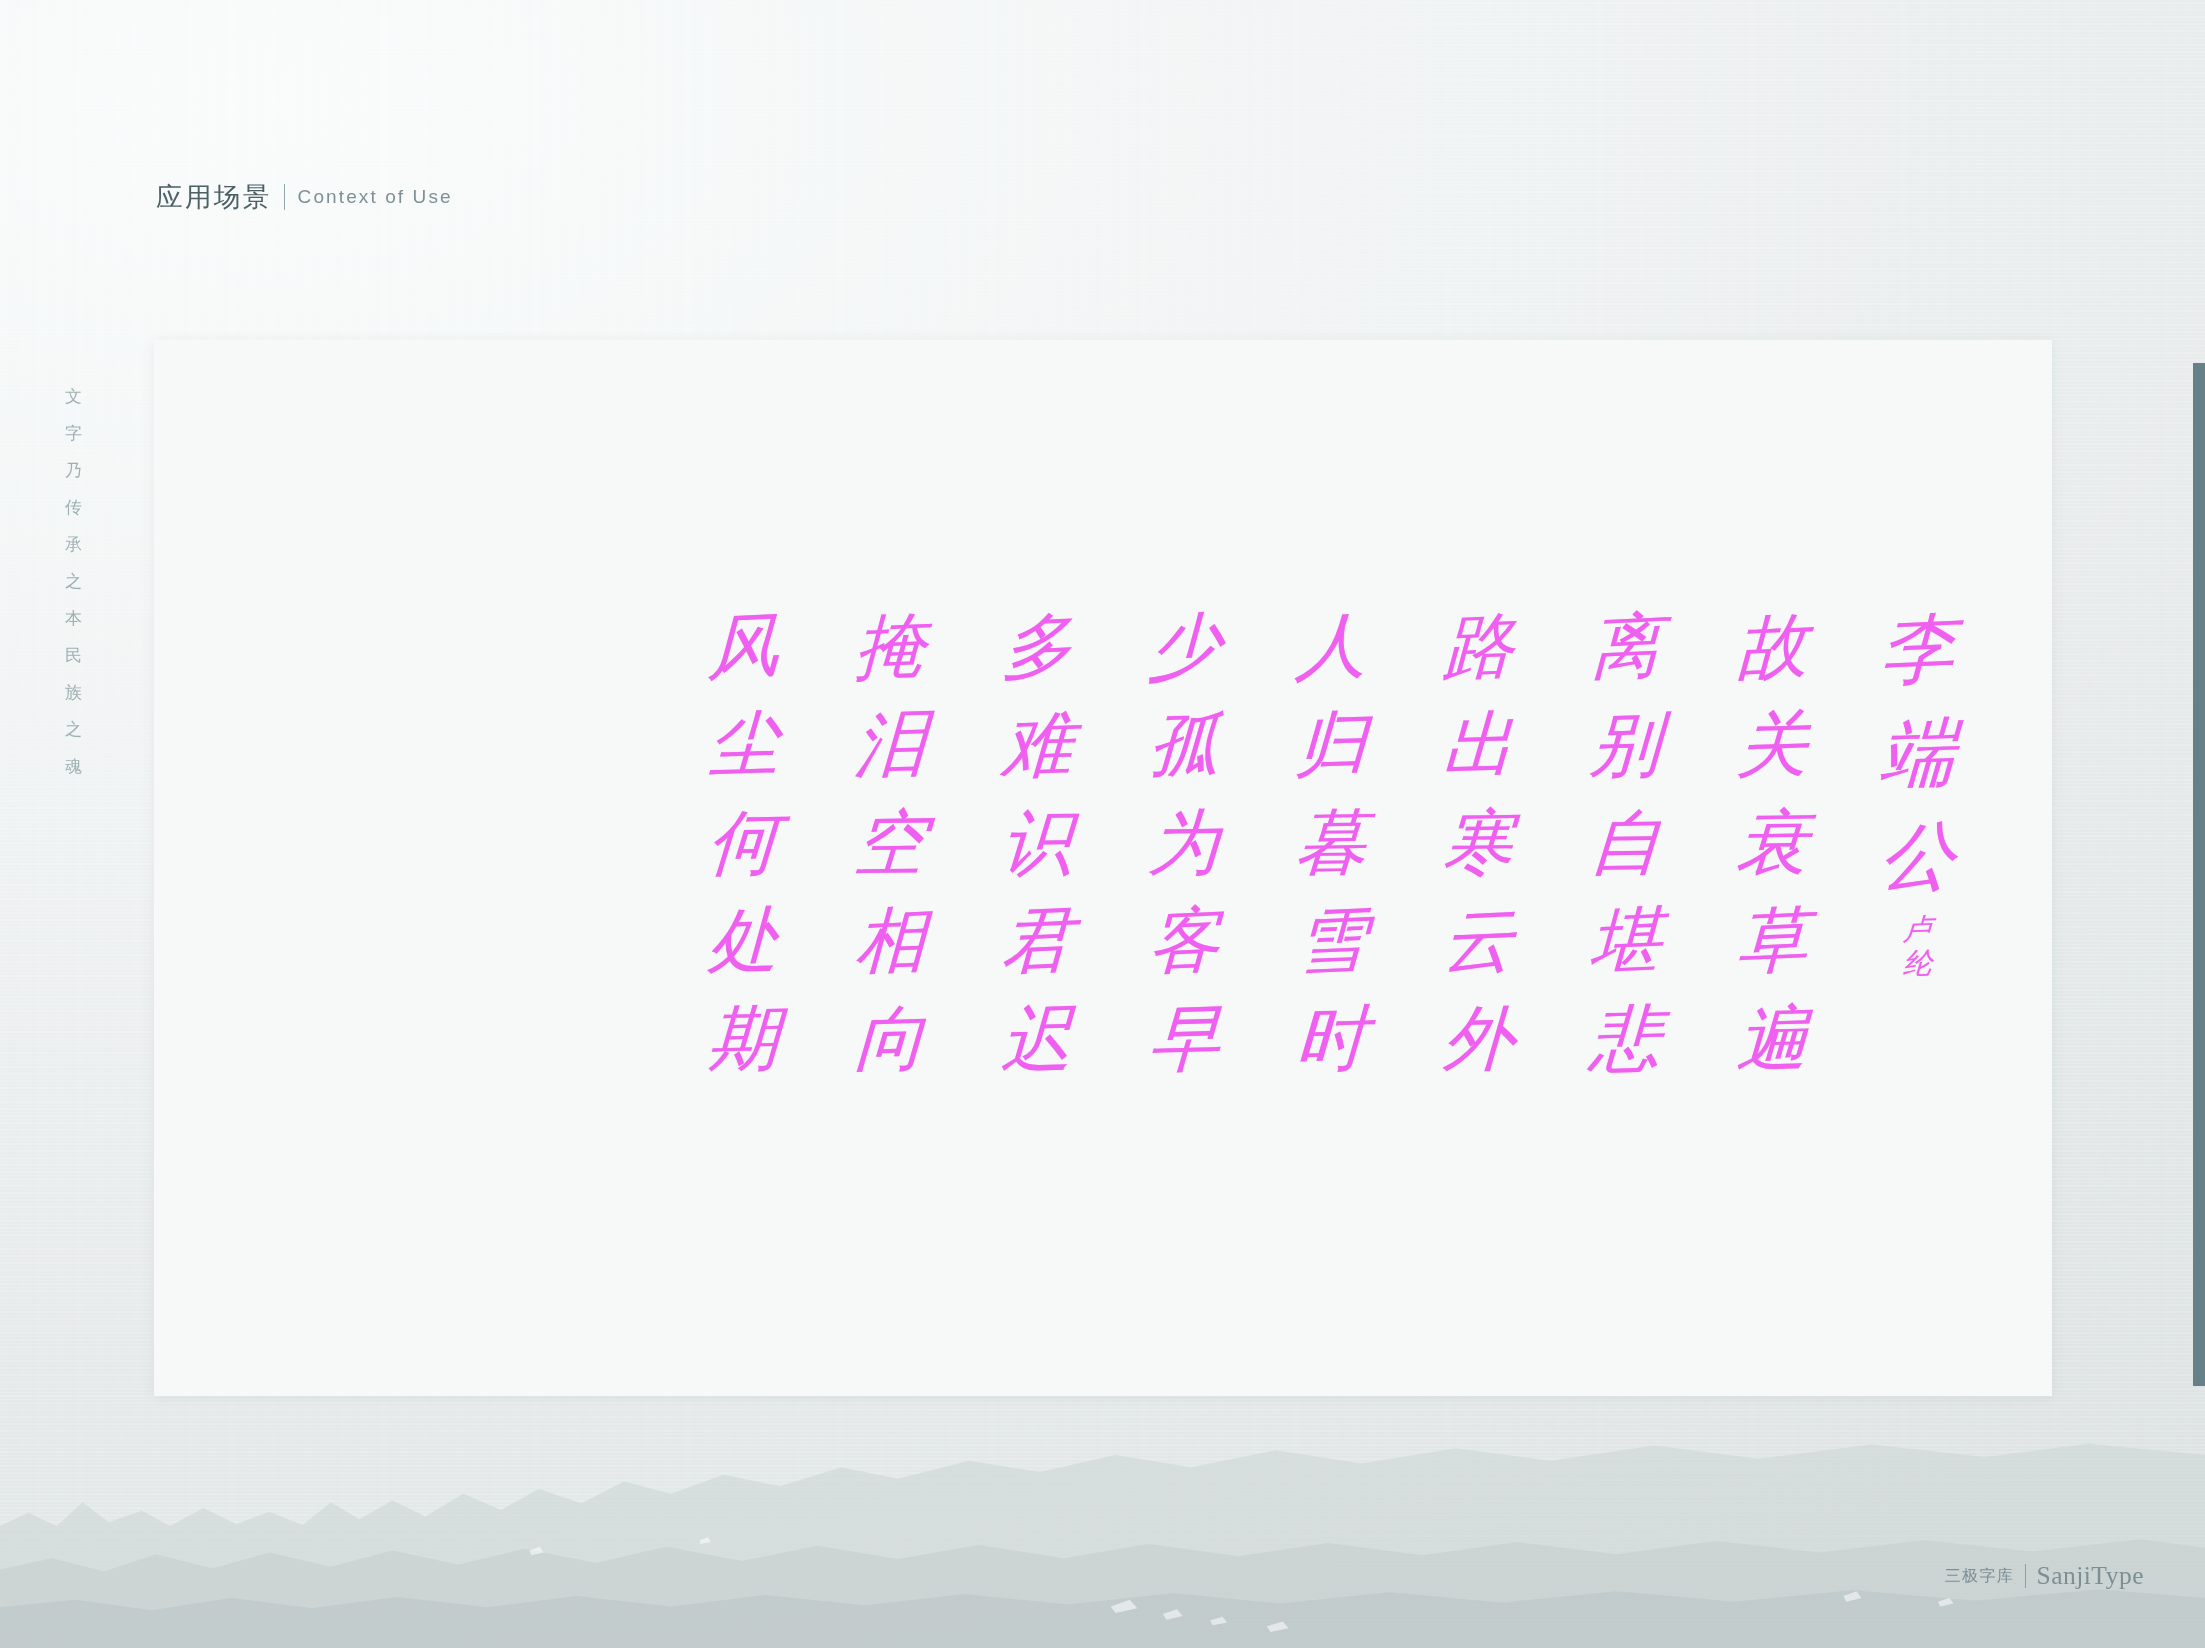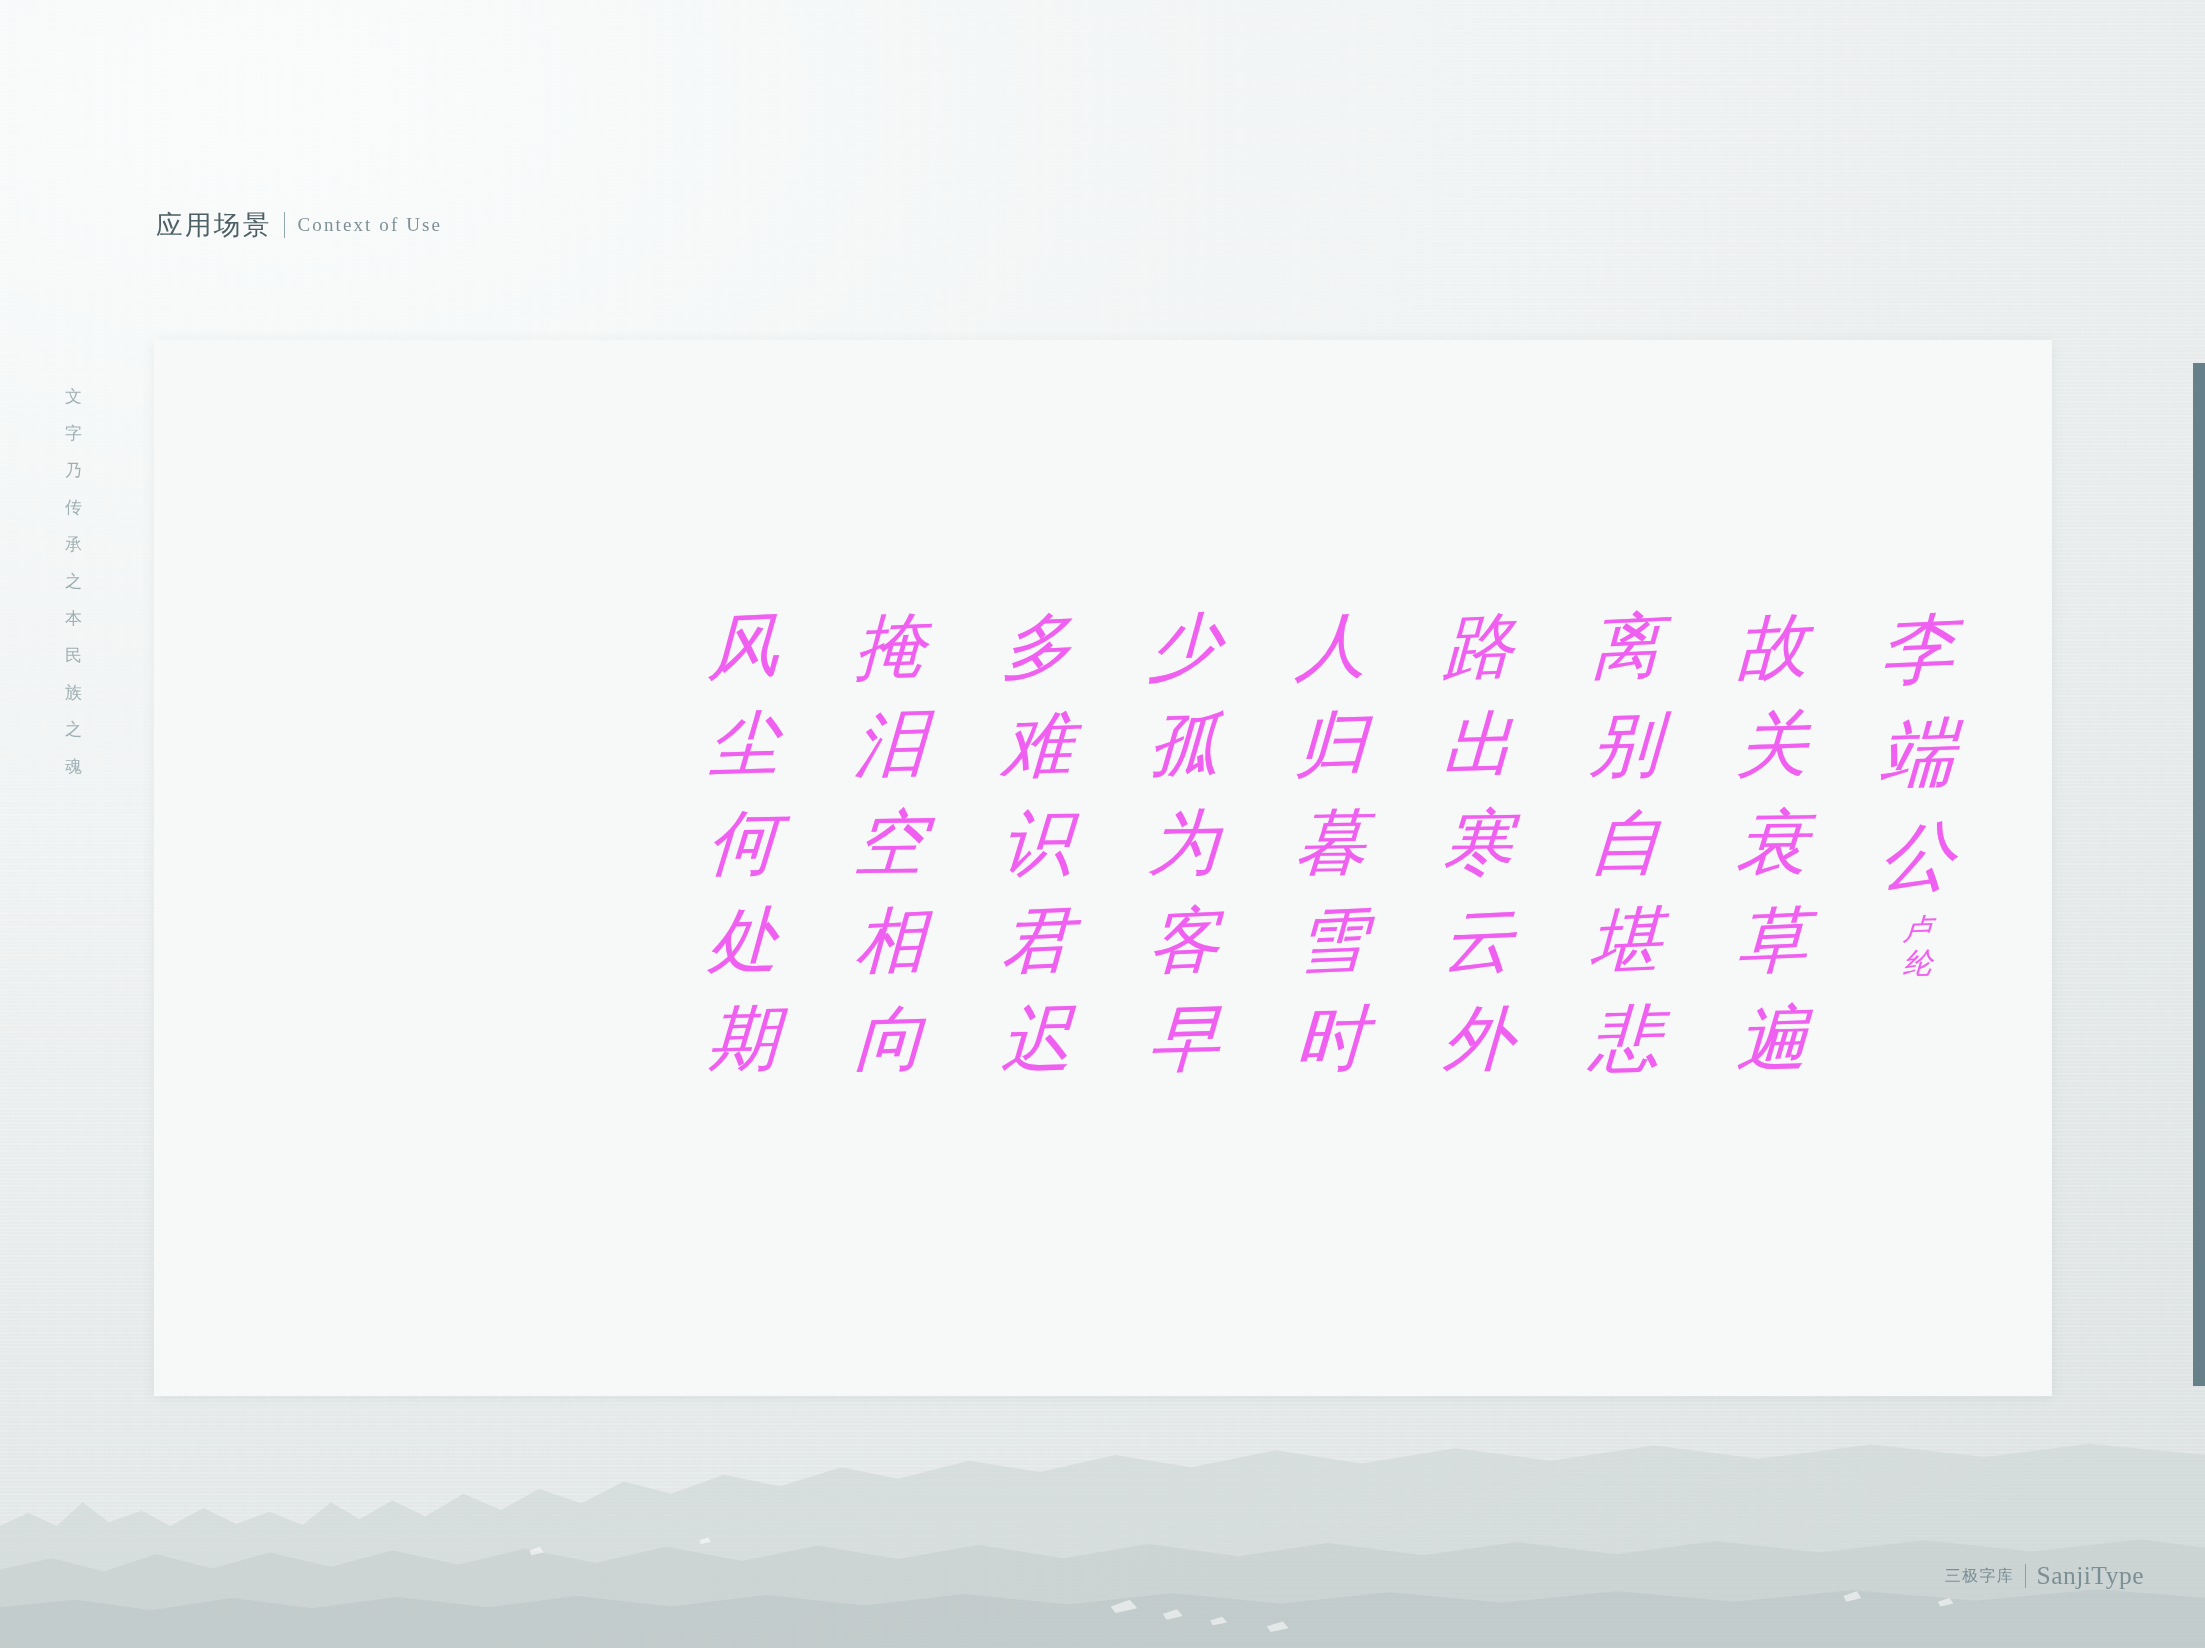--- a/index.html
+++ b/index.html
@@ -27,30 +27,29 @@
 
   
   #inkwash { position:absolute; left:0; right:0; bottom:0; height:265px; pointer-events:none; }
   #inkwash svg { width:100%; height:100%; display:block; }
 
   
   #header {
     position:absolute; left:156px; top:179px;
     display:flex; align-items:center; gap:12.3px;
     white-space:nowrap;
-    margin-top:28px;
   }
   #header .zh {
     font-size:26.5px; color:#4c6066; letter-spacing:2.4px;
     font-weight:400;
   }
   #header .sep { width:1.4px; height:26.5px; background:#93a6aa; }
   #header .en {
     font-size:19px; color:#7e9096; letter-spacing:2.1px;
-    font-family:Liberation Serif, serif;
+    font-family:Liberation Sans, sans-serif;
   }
 
   
   #motto {
     position:absolute; left:65px; top:388px;
     display:flex; flex-direction:column; align-items:center;
     gap:20px;
   }
   #motto span {
     font-size:17px; color:#9fb0b3; letter-spacing:0;

